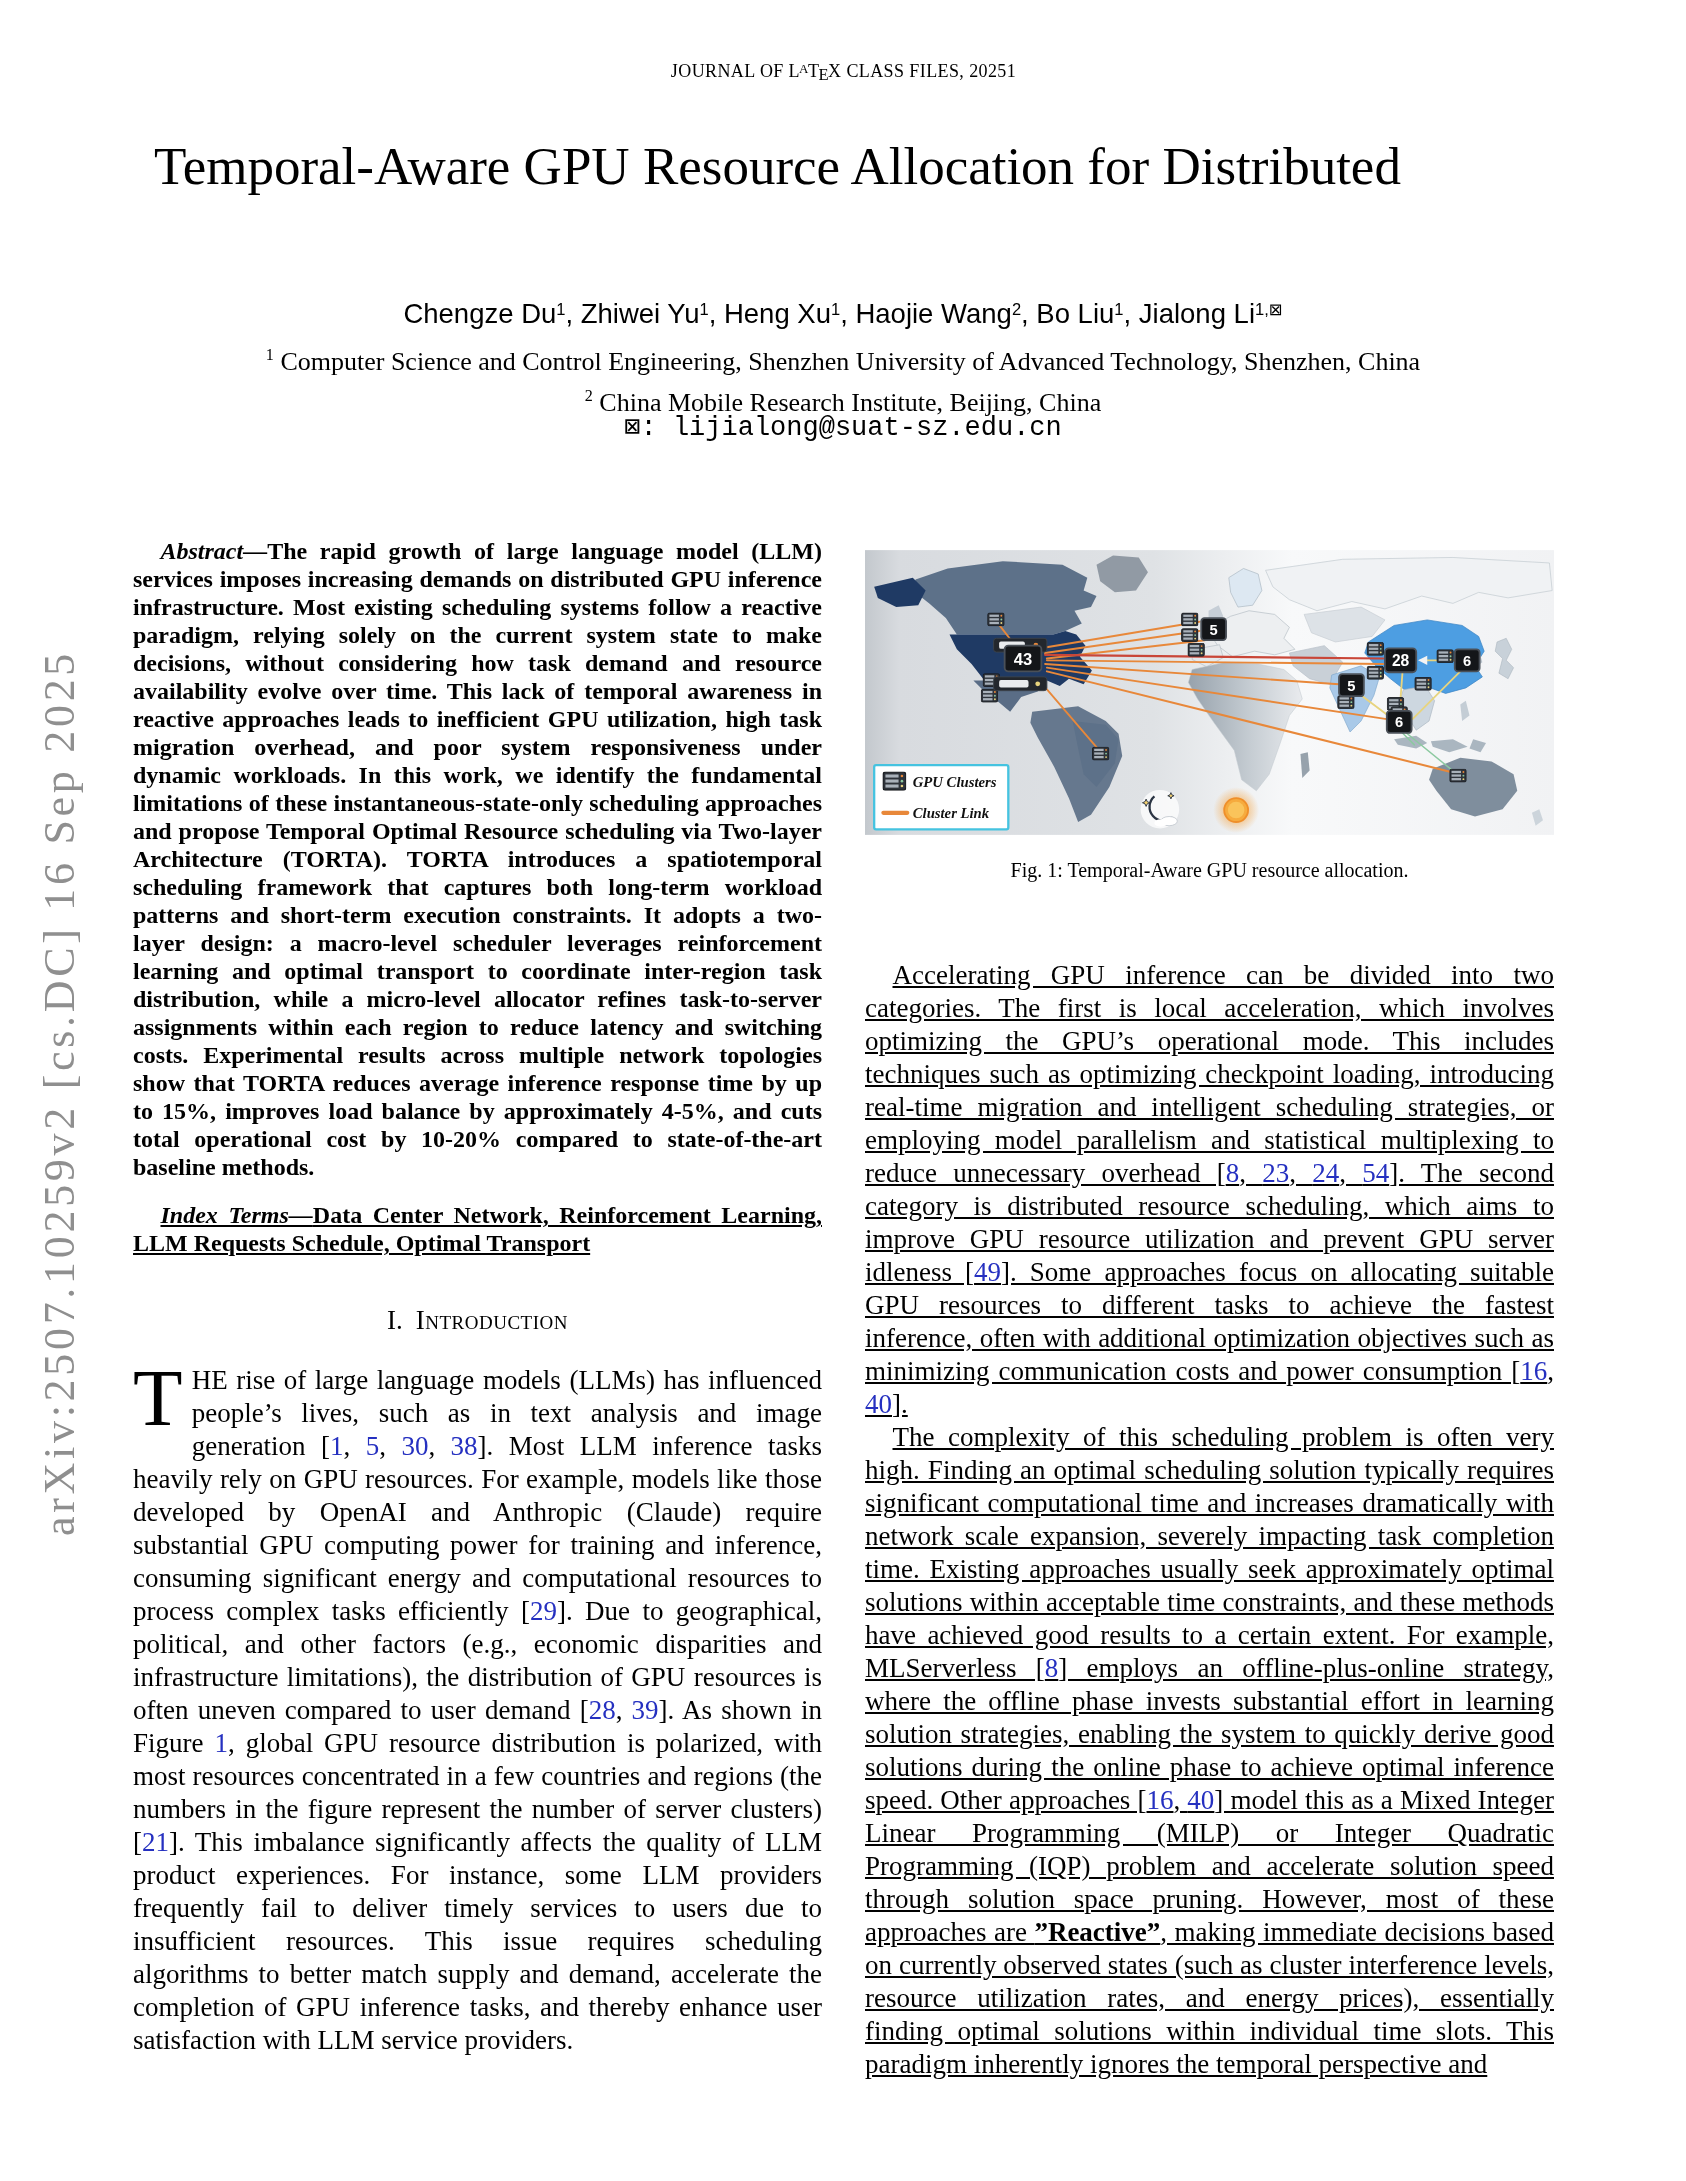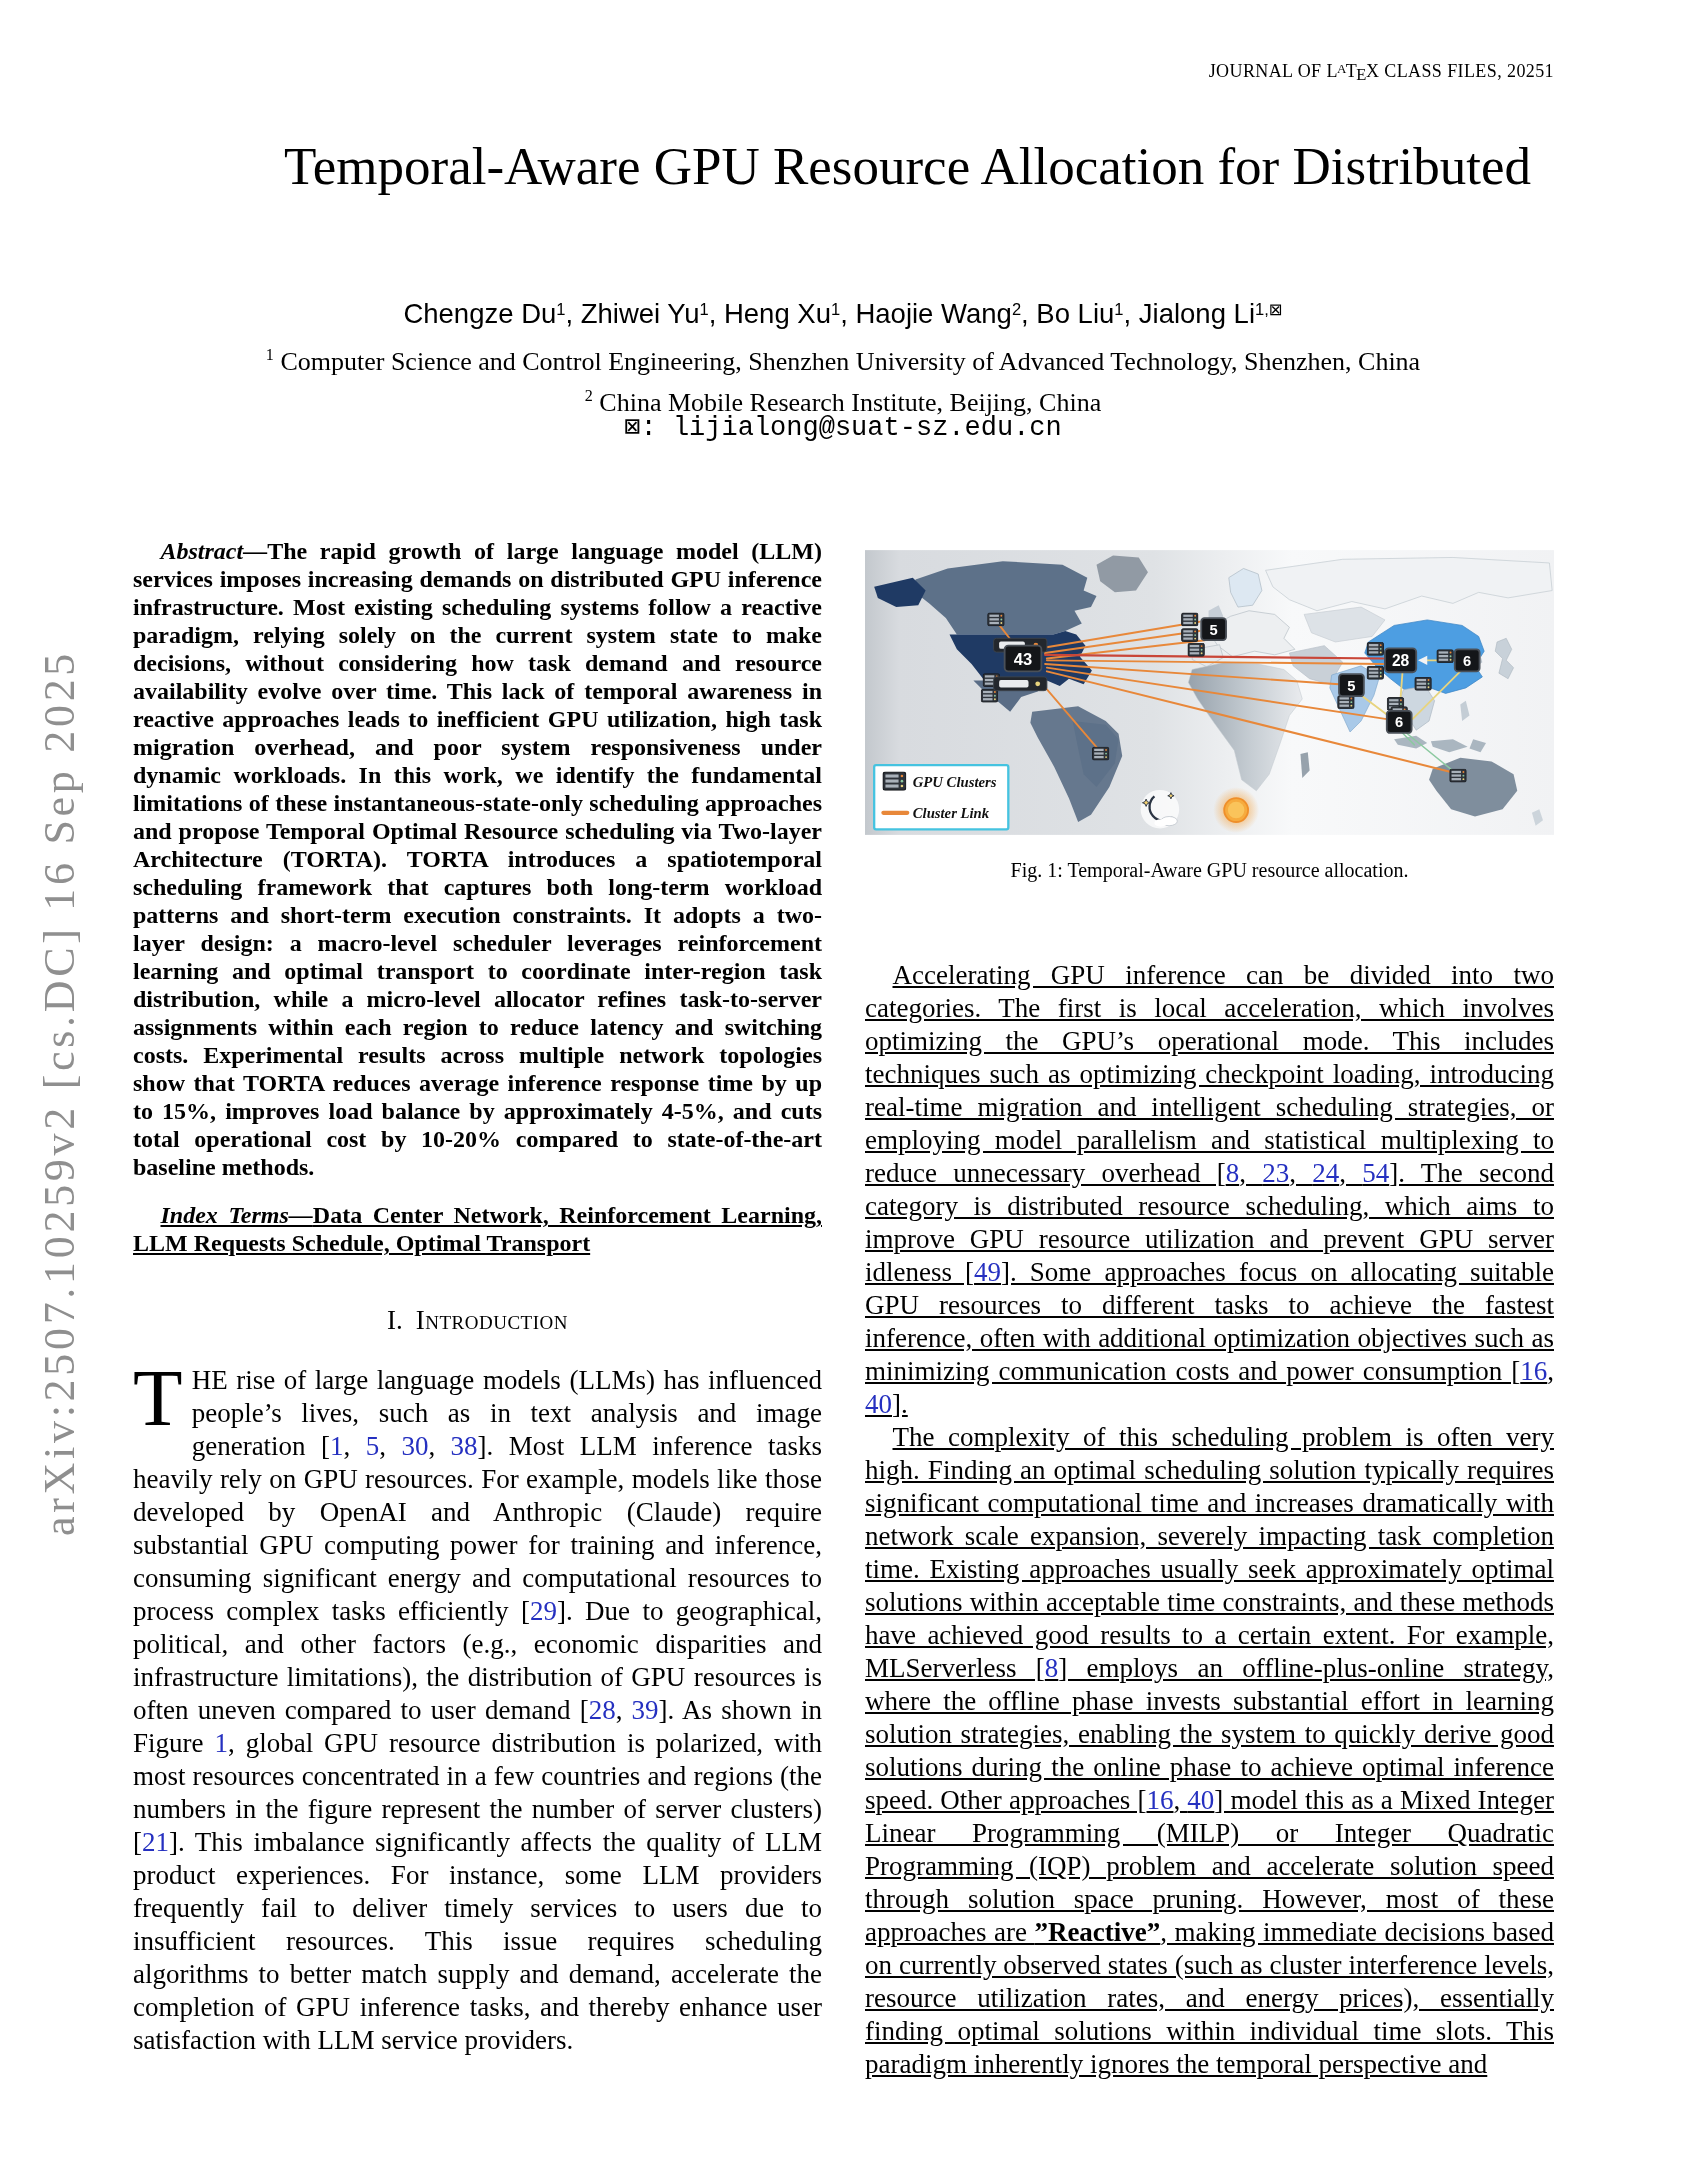--- a/index.html
+++ b/index.html
@@ -11,29 +11,29 @@
   
   .arxiv-banner {
     position:absolute; left:59px; top:1093px;
     transform:translate(-50%,-50%) rotate(-90deg);
     white-space:nowrap; font-size:44px; letter-spacing:3.7px; color:#8f8f8f;
     font-family:"Liberation Serif", serif;
   }
   
   .hdr {
     position:absolute; top:61px; left:133px; width:1421px;
-    display:flex; justify-content:flex-end;
+    display:flex; justify-content:center;
     font-size:18px; letter-spacing:0.4px;
   }
   .lx-a { font-size:0.72em; vertical-align:0.28em; margin:0 -0.9px; }
   .lx-e { font-size:0.92em; vertical-align:-0.2em; margin:0 -0.9px; }
   
   .title-block {
     position:absolute; top:134px; left:154px; width:1377px;
-    text-align:right; font-size:53px; line-height:65px;
+    text-align:left; font-size:53px; line-height:65px;
   }
   .authors-line { position:absolute; top:298px; left:0; width:100%; text-align:center; font-size:27.5px;
     font-family:Liberation Sans, sans-serif; }
   .sup { font-size:0.6em; vertical-align:0.5em; }
   .affils { position:absolute; top:338px; left:0; width:100%; text-align:center; font-size:26px; line-height:34px; }
   .affils sup { font-size:0.62em; }
   .email-line { position:absolute; top:410px; left:0; width:100%; text-align:center;
     font-family:"Liberation Mono","DejaVu Sans Mono",monospace; font-size:27px; }
   
   .col { position:absolute; top:537px; width:689px; text-align:justify; hyphens:auto; }

